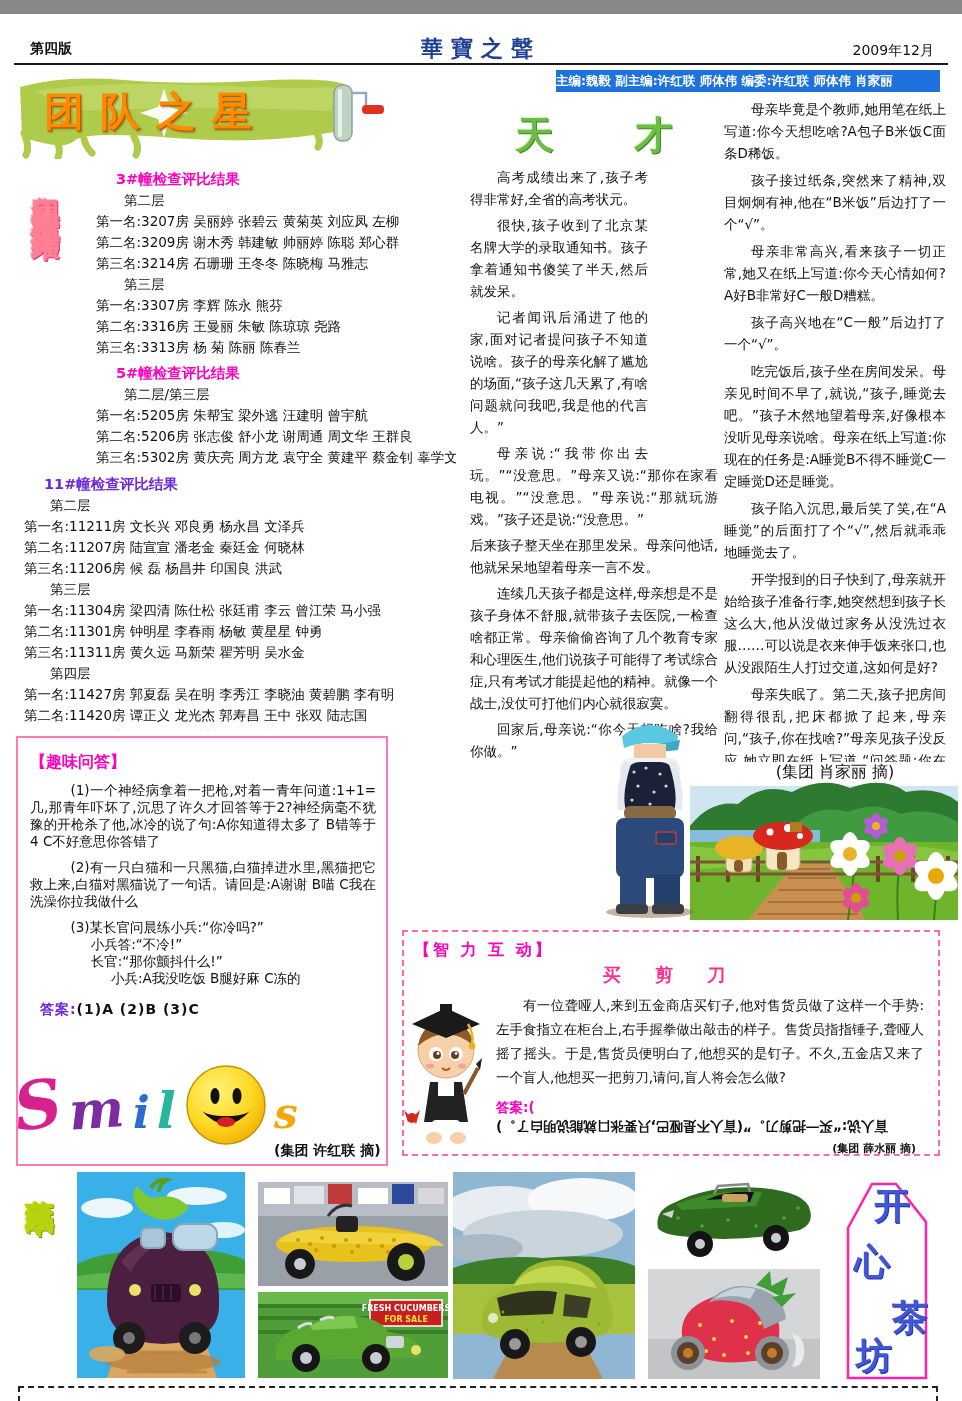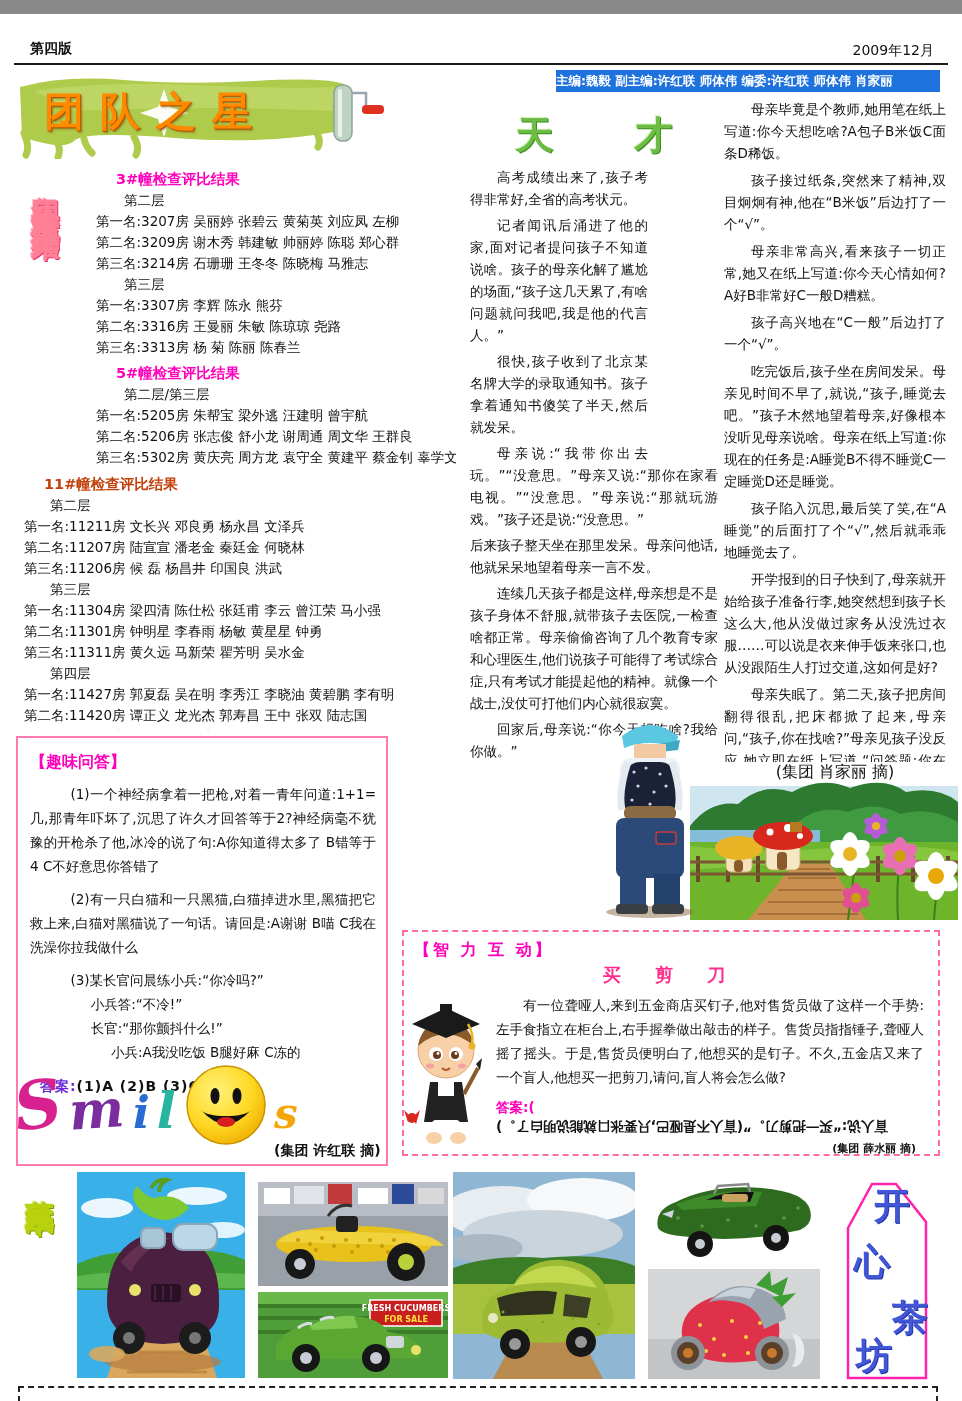--- a/index.html
+++ b/index.html
@@ -22,31 +22,31 @@
                letter-spacing:16px;white-space:nowrap;
                text-shadow:1px 1px 0 #b35400,2px 2px 2px rgba(120,60,0,.5);}
 
   
   .vtitle{left:26px;top:160px;height:310px;writing-mode:vertical-rl;text-orientation:upright;
           font-size:29px;font-weight:900;color:#ff8095;letter-spacing:4px;
           text-shadow:1px 1px 0 #e5326e,-1px -1px 0 #ffc2d2;}
   .results{left:24px;top:150px;width:432px;height:566px;overflow:hidden;
            font-size:13.5px;line-height:21px;white-space:nowrap;}
   .results .sec1{margin-left:92px;margin-top:5px;color:#ff00bb;font-weight:bold;font-size:14.5px;}
-  .results .sec2{margin-left:20px;margin-top:6px;color:#c2410c;font-weight:bold;font-size:14.5px;}
+  .results .sec2{margin-left:20px;margin-top:6px;color:#6d28d9;font-weight:bold;font-size:14.5px;}
   .results .floor1{margin-left:100px;}
   .results .floor2{margin-left:26px;}
   .results .row1{margin-left:72px;}
   .results .row2{margin-left:0px;}
 
   
   .quiz{left:16px;top:722px;width:372px;height:430px;border:2px solid #ff7ab0;
         box-sizing:border-box;overflow:hidden;}
   .quiz-title{margin:14px 0 2px 12px;color:#ff00bb;font-weight:900;font-size:16px;}
-  .quiz-body{margin:0 10px 0 12px;font-size:13.5px;line-height:24px;text-align:justify;}
+  .quiz-body{margin:0 10px 0 12px;font-size:13.5px;line-height:17px;text-align:justify;}
   .quiz-body .q{margin-top:9px;text-indent:3em;}
   .quiz-body .q3a{margin:0;text-indent:4.5em;}
   .quiz-body .q3b{margin:0;text-indent:6em;}
   .answers-line{margin:14px 0 0 22px;font-size:14px;font-weight:bold;letter-spacing:1px;}
   .answers-line .lbl{color:#6d28d9;}
   .smiles{left:14px;top:1050px;width:360px;height:92px;}
   .sm-letter{font-family:"DejaVu Serif",serif;font-style:italic;font-weight:900;display:inline-block;}
   .sm-S{font-size:66px;color:#d6218f;transform:rotate(-8deg);}
   .sm-m{font-size:52px;color:#7b2c9e;transform:rotate(-4deg);margin-left:2px;}
   .sm-i{font-size:44px;color:#2b6bd4;margin-left:4px;}
@@ -92,20 +92,21 @@
   .tea-char{position:absolute;font-size:36px;font-weight:900;color:#4257d8;
             text-shadow:1px 1px 0 #2336a8;}
   .bottom-dash{left:18px;top:1372px;width:920px;height:26px;border:2px dashed #222;box-sizing:border-box;}
 </style>
 </head>
 <body>
 
 <div class="page">
 
   <div class="abs hdr-left">第四版</div>
+  <div class="abs masthead">華寶之聲</div>
   <div class="abs hdr-date">2009年12月</div>
   <div class="abs hdr-rule"></div>
   <div class="abs editors-bar">主编:魏毅 副主编:许红联 师体伟 编委:许红联 师体伟 肖家丽</div>
 
   <svg class="abs banner" viewBox="0 0 372 88">
     <path d="M6,16 Q50,4 110,9 T240,10 T330,13 L326,60 Q250,74 160,67 T60,70 T8,66 Z" fill="#aecb4b"></path>
     <path d="M20,20 Q90,10 180,14 T320,16 L318,40 Q200,34 60,40 Z" fill="#c3da6e" opacity="0.7"></path>
     <path d="M10,62 q6,14 2,22 M40,66 q8,10 4,20 M70,68 q2,8 8,14 M120,66 q6,10 2,18 M300,58 q8,10 4,18" stroke="#aecb4b" stroke-width="7" fill="none" stroke-linecap="round"></path>
     <polygon points="150,18 156,36 174,42 156,48 150,66 144,48 126,42 144,36" fill="#ffffff" opacity="0.95"></polygon>
     <rect x="320" y="14" width="18" height="56" rx="8" fill="#bfd3c2" stroke="#8fa59a" stroke-width="1.5"></rect>
@@ -181,22 +182,22 @@
     </svg>
     <span class="sm-letter sm-s2">s</span>
   </div>
   <div class="abs quiz-credit">(集团 许红联 摘)</div>
 
   <div class="abs gen-title">天 才</div>
   <div class="abs col-mid">
     <div class="boy-float"></div>
     <div>
         <div class="p">高考成绩出来了,孩子考得非常好,全省的高考状元。</div>
+        <div class="p">很快,孩子收到了北京某名牌大学的录取通知书。孩子拿着通知书傻笑了半天,然后就发呆。</div>
         <div class="p">记者闻讯后涌进了他的家,面对记者提问孩子不知道说啥。孩子的母亲化解了尴尬的场面,“孩子这几天累了,有啥问题就问我吧,我是他的代言人。”</div>
-        <div class="p">很快,孩子收到了北京某名牌大学的录取通知书。孩子拿着通知书傻笑了半天,然后就发呆。</div>
         <div class="p">母亲说:“我带你出去玩。”“没意思。”母亲又说:“那你在家看电视。”“没意思。”母亲说:“那就玩游戏。”孩子还是说:“没意思。”</div>
         <div class="p-flush">后来孩子整天坐在那里发呆。母亲问他话,他就呆呆地望着母亲一言不发。</div>
         <div class="p">连续几天孩子都是这样,母亲想是不是孩子身体不舒服,就带孩子去医院,一检查啥都正常。母亲偷偷咨询了几个教育专家和心理医生,他们说孩子可能得了考试综合症,只有考试才能提起他的精神。就像一个战士,没仗可打他们内心就很寂寞。</div>
         <div class="p">回家后,母亲说:“你今天想吃啥?我给你做。”</div>
       </div>
   </div>
   <div class="abs col-right">
     <div>
         <div class="p">母亲毕竟是个教师,她用笔在纸上写道:你今天想吃啥?A包子B米饭C面条D稀饭。</div>
         <div class="p">孩子接过纸条,突然来了精神,双目炯炯有神,他在“B米饭”后边打了一个“√”。</div>

